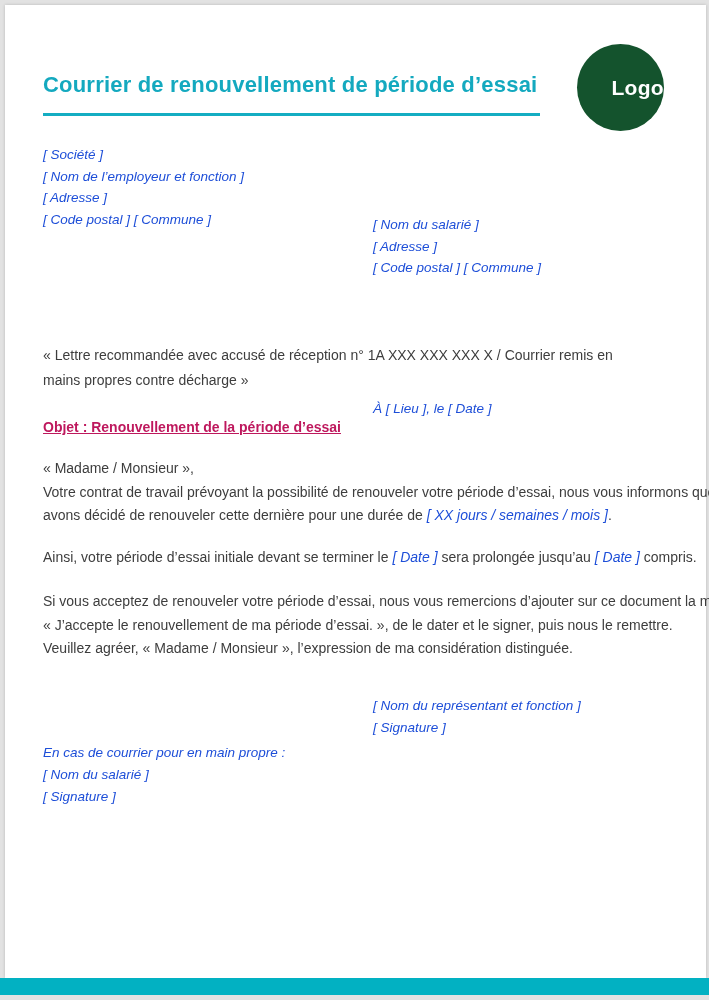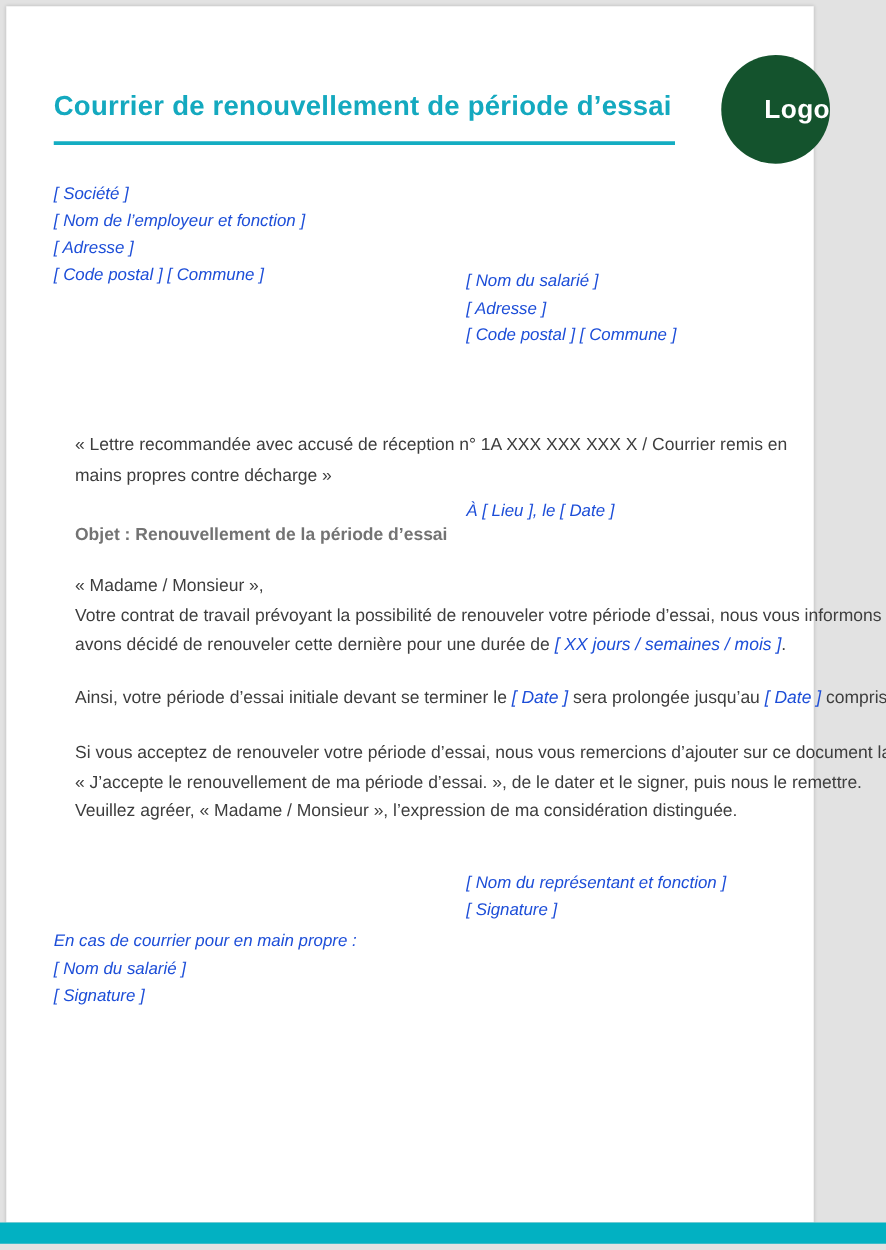--- a/index.html
+++ b/index.html
@@ -11,21 +11,21 @@
     height: 1000px;
     position: relative;
     background: #e2e2e2;
     font-family: "Liberation Sans", "DejaVu Sans", sans-serif;
     overflow: hidden;
   }
   .page {
     position: absolute;
     left: 5px;
     top: 5px;
-    width: 646px;
+    width: 701px;
     height: 973px;
     background: #ffffff;
     box-shadow: 0 0 3px rgba(0,0,0,0.18);
   }
   .abs { position: absolute; }
 
   .title {
     left: 38px;
     top: 67px;
     margin: 0;
@@ -71,25 +71,24 @@
 
   .addr { line-height: 21.5px; white-space: nowrap; }
   .sender-block   { left: 38px;  top: 139px; }
   .recipient-block{ left: 368px; top: 209px; }
 
   .bodytext {
     font-size: 14px;
     color: #3d3d3d;
     line-height: 23.5px;
     white-space: nowrap;
-    margin-left: 17px;
   }
   .delivery-note { left: 38px; top: 338px; line-height: 24.5px; }
   .date-line     { left: 368px; top: 392px; line-height: 23px; }
-  .subject       { left: 38px;  top: 411px; line-height: 23px; font-weight: bold; color: #737373; }
+  .subject       { left: 38px;  top: 411px; line-height: 23px; font-weight: bold; color: #be185d; text-decoration: underline; }
   .para1         { left: 38px;  top: 452px; }
   .para2         { left: 38px;  top: 541px; }
   .para3         { left: 38px;  top: 585px; }
 
   .sig-block     { left: 368px; top: 690px; line-height: 22px; }
   .hand-block    { left: 38px;  top: 737px; line-height: 22px; white-space: nowrap; }
 
   .line { display: block; }
 
   .footer-bar {

